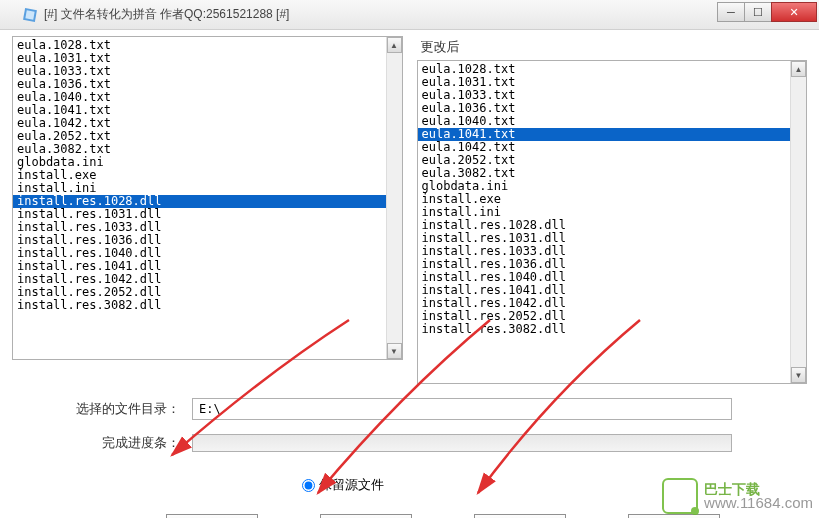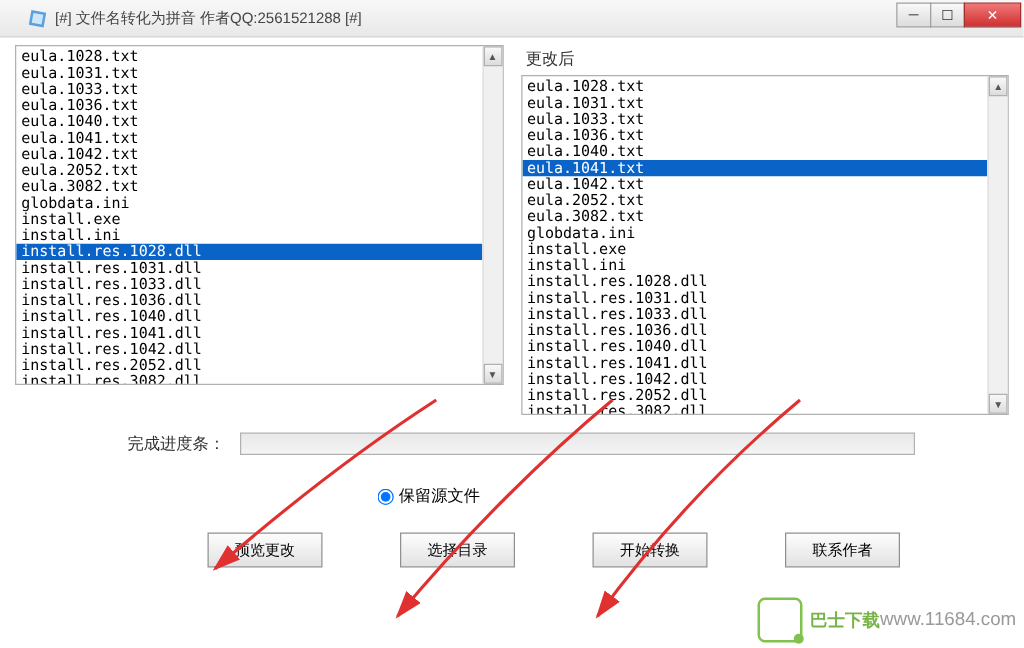--- a/index.html
+++ b/index.html
@@ -8,40 +8,40 @@
 .titlebar .icon{width:16px;height:16px;margin:0 6px;display:inline-block}
 .titlebar .icon svg{width:16px;height:16px}
 .titlebar .title{flex:1;color:#444;font-size:12px}
 .winbtns{display:flex;height:20px;position:absolute;right:2px;top:2px}
 .winbtn{width:28px;height:20px;border:1px solid #a0a0a0;background:linear-gradient(#f9f9f9,#dcdcdc);display:flex;align-items:center;justify-content:center;margin-left:-1px;font-size:11px;color:#333}
 .winbtn.close{background:linear-gradient(#f07878,#d03030);color:#fff;width:46px;border-color:#a03030}
 .content{padding:6px 12px;position:relative}
 .cols{display:flex;gap:14px}
 .col{flex:1;display:flex;flex-direction:column}
 .col-label{font-size:13px;color:#333;margin:2px 0 4px 4px}
-.listbox{border:1px solid #b0b0b0;height:272px;background:#fff;position:relative;display:flex}
+.listbox{border:1px solid #b0b0b0;height:324px;background:#fff;position:relative;display:flex}
 .list-inner{flex:1;overflow:hidden;padding:2px 0}
 .list-item{font-family:"SimSun","NSimSun",monospace;font-size:12px;padding:0 4px;line-height:13px;white-space:nowrap;color:#000}
 .list-item.selected{background:#0a64c8;color:#fff}
 .scrollbar{width:16px;background:#f0f0f0;border-left:1px solid #ddd;position:relative}
 .scrollbtn{height:16px;background:linear-gradient(#f8f8f8,#dcdcdc);border:1px solid #b0b0b0;display:flex;align-items:center;justify-content:center;font-size:8px;color:#555}
 .form-row{display:flex;align-items:center;margin-top:14px}
 .form-label{width:180px;text-align:right;padding-right:12px;font-size:13px;color:#333}
 .text-input{flex:1;max-width:540px;height:22px;border:1px solid #b0b0b0;padding:2px 6px;font-size:12px;font-family:"SimSun",monospace;background:#fff}
 .progress{flex:1;max-width:540px;height:18px;border:1px solid #b0b0b0;background:linear-gradient(#e8e8e8,#f4f4f4)}
 .radios{display:flex;margin:24px 0 12px 290px}
 .radio{display:flex;align-items:center;gap:4px;font-size:13px}
 .radio input{width:13px;height:13px}
 .buttons{display:flex;gap:62px;margin:20px 0 0 154px}
 .btn{width:92px;height:28px;border:1px solid #909090;background:linear-gradient(#fdfdfd,#e2e2e2);font-size:12px;cursor:pointer}
 .arrow{position:absolute;pointer-events:none}
 .watermark{position:absolute;right:6px;bottom:4px;display:flex;align-items:center;gap:6px;opacity:.85}
 .watermark .logo{width:36px;height:36px;border:2px solid #6ab82e;border-radius:6px;position:relative}
 .watermark .logo::after{content:"";position:absolute;right:-3px;bottom:-3px;width:8px;height:8px;background:#6ab82e;border-radius:50%}
-.watermark .txt{display:flex;flex-direction:row;line-height:14px}
+.watermark .txt{display:flex;flex-direction:column;line-height:14px}
 .watermark .txt .t1{color:#60a828;font-size:14px;font-weight:bold}
 .watermark .txt .t2{color:#888;font-size:15px}
 </style>
 </head>
 <body>
 
 <div class="titlebar">
   <span class="icon">
     <svg viewBox="0 0 16 16">
         <rect x="2" y="2" width="12" height="12" fill="#5aa0e0" transform="rotate(10 8 8)"></rect>
@@ -119,20 +119,24 @@
           </div>
         <div class="scrollbar">
           <div class="scrollbtn">▲</div>
           <div style="flex:1"></div>
           <div class="scrollbtn" style="position:absolute;bottom:0;width:100%">▼</div>
         </div>
       </div>
     </div>
   </div>
 
+  <div class="form-row">
+    <div class="form-label">选择的文件目录：</div>
+    <input class="text-input" value="E:\" style="">
+  </div>
 
   <div class="form-row">
     <div class="form-label">完成进度条：</div>
     <div class="progress"></div>
   </div>
 
   <div class="radios">
     <label class="radio">
       <input type="radio" name="keep" checked="" style="">
       <span>保留源文件</span>

